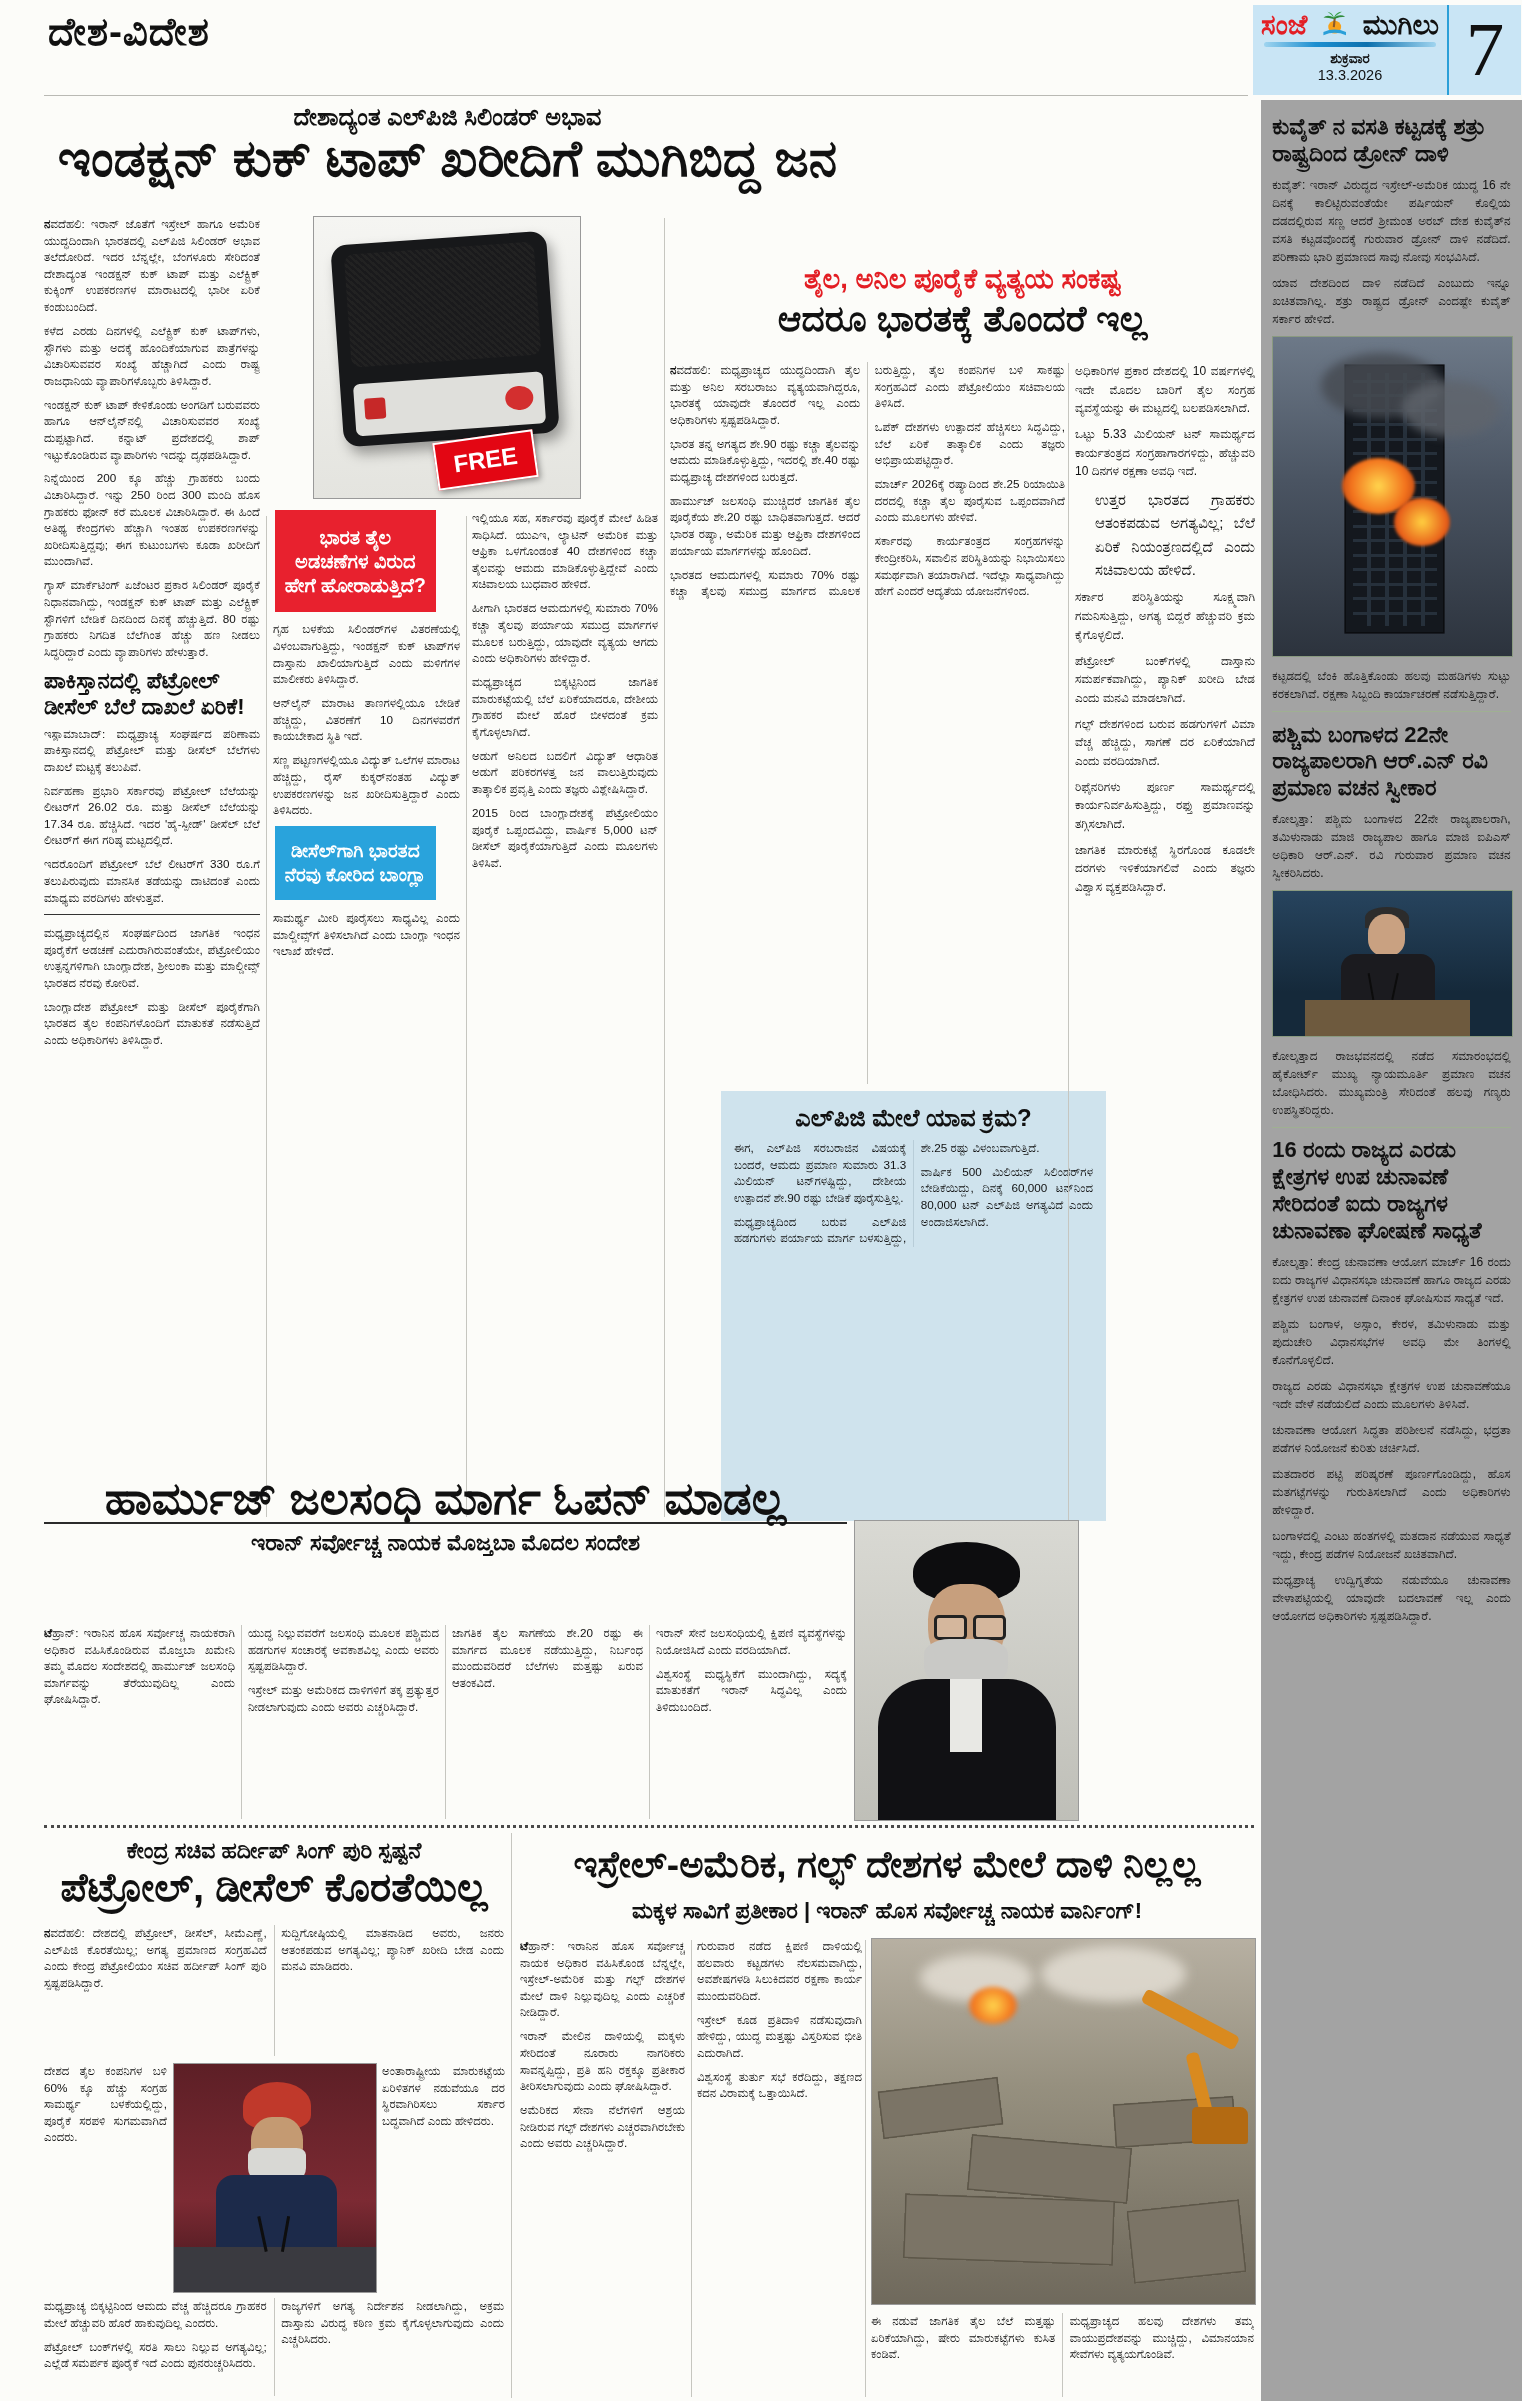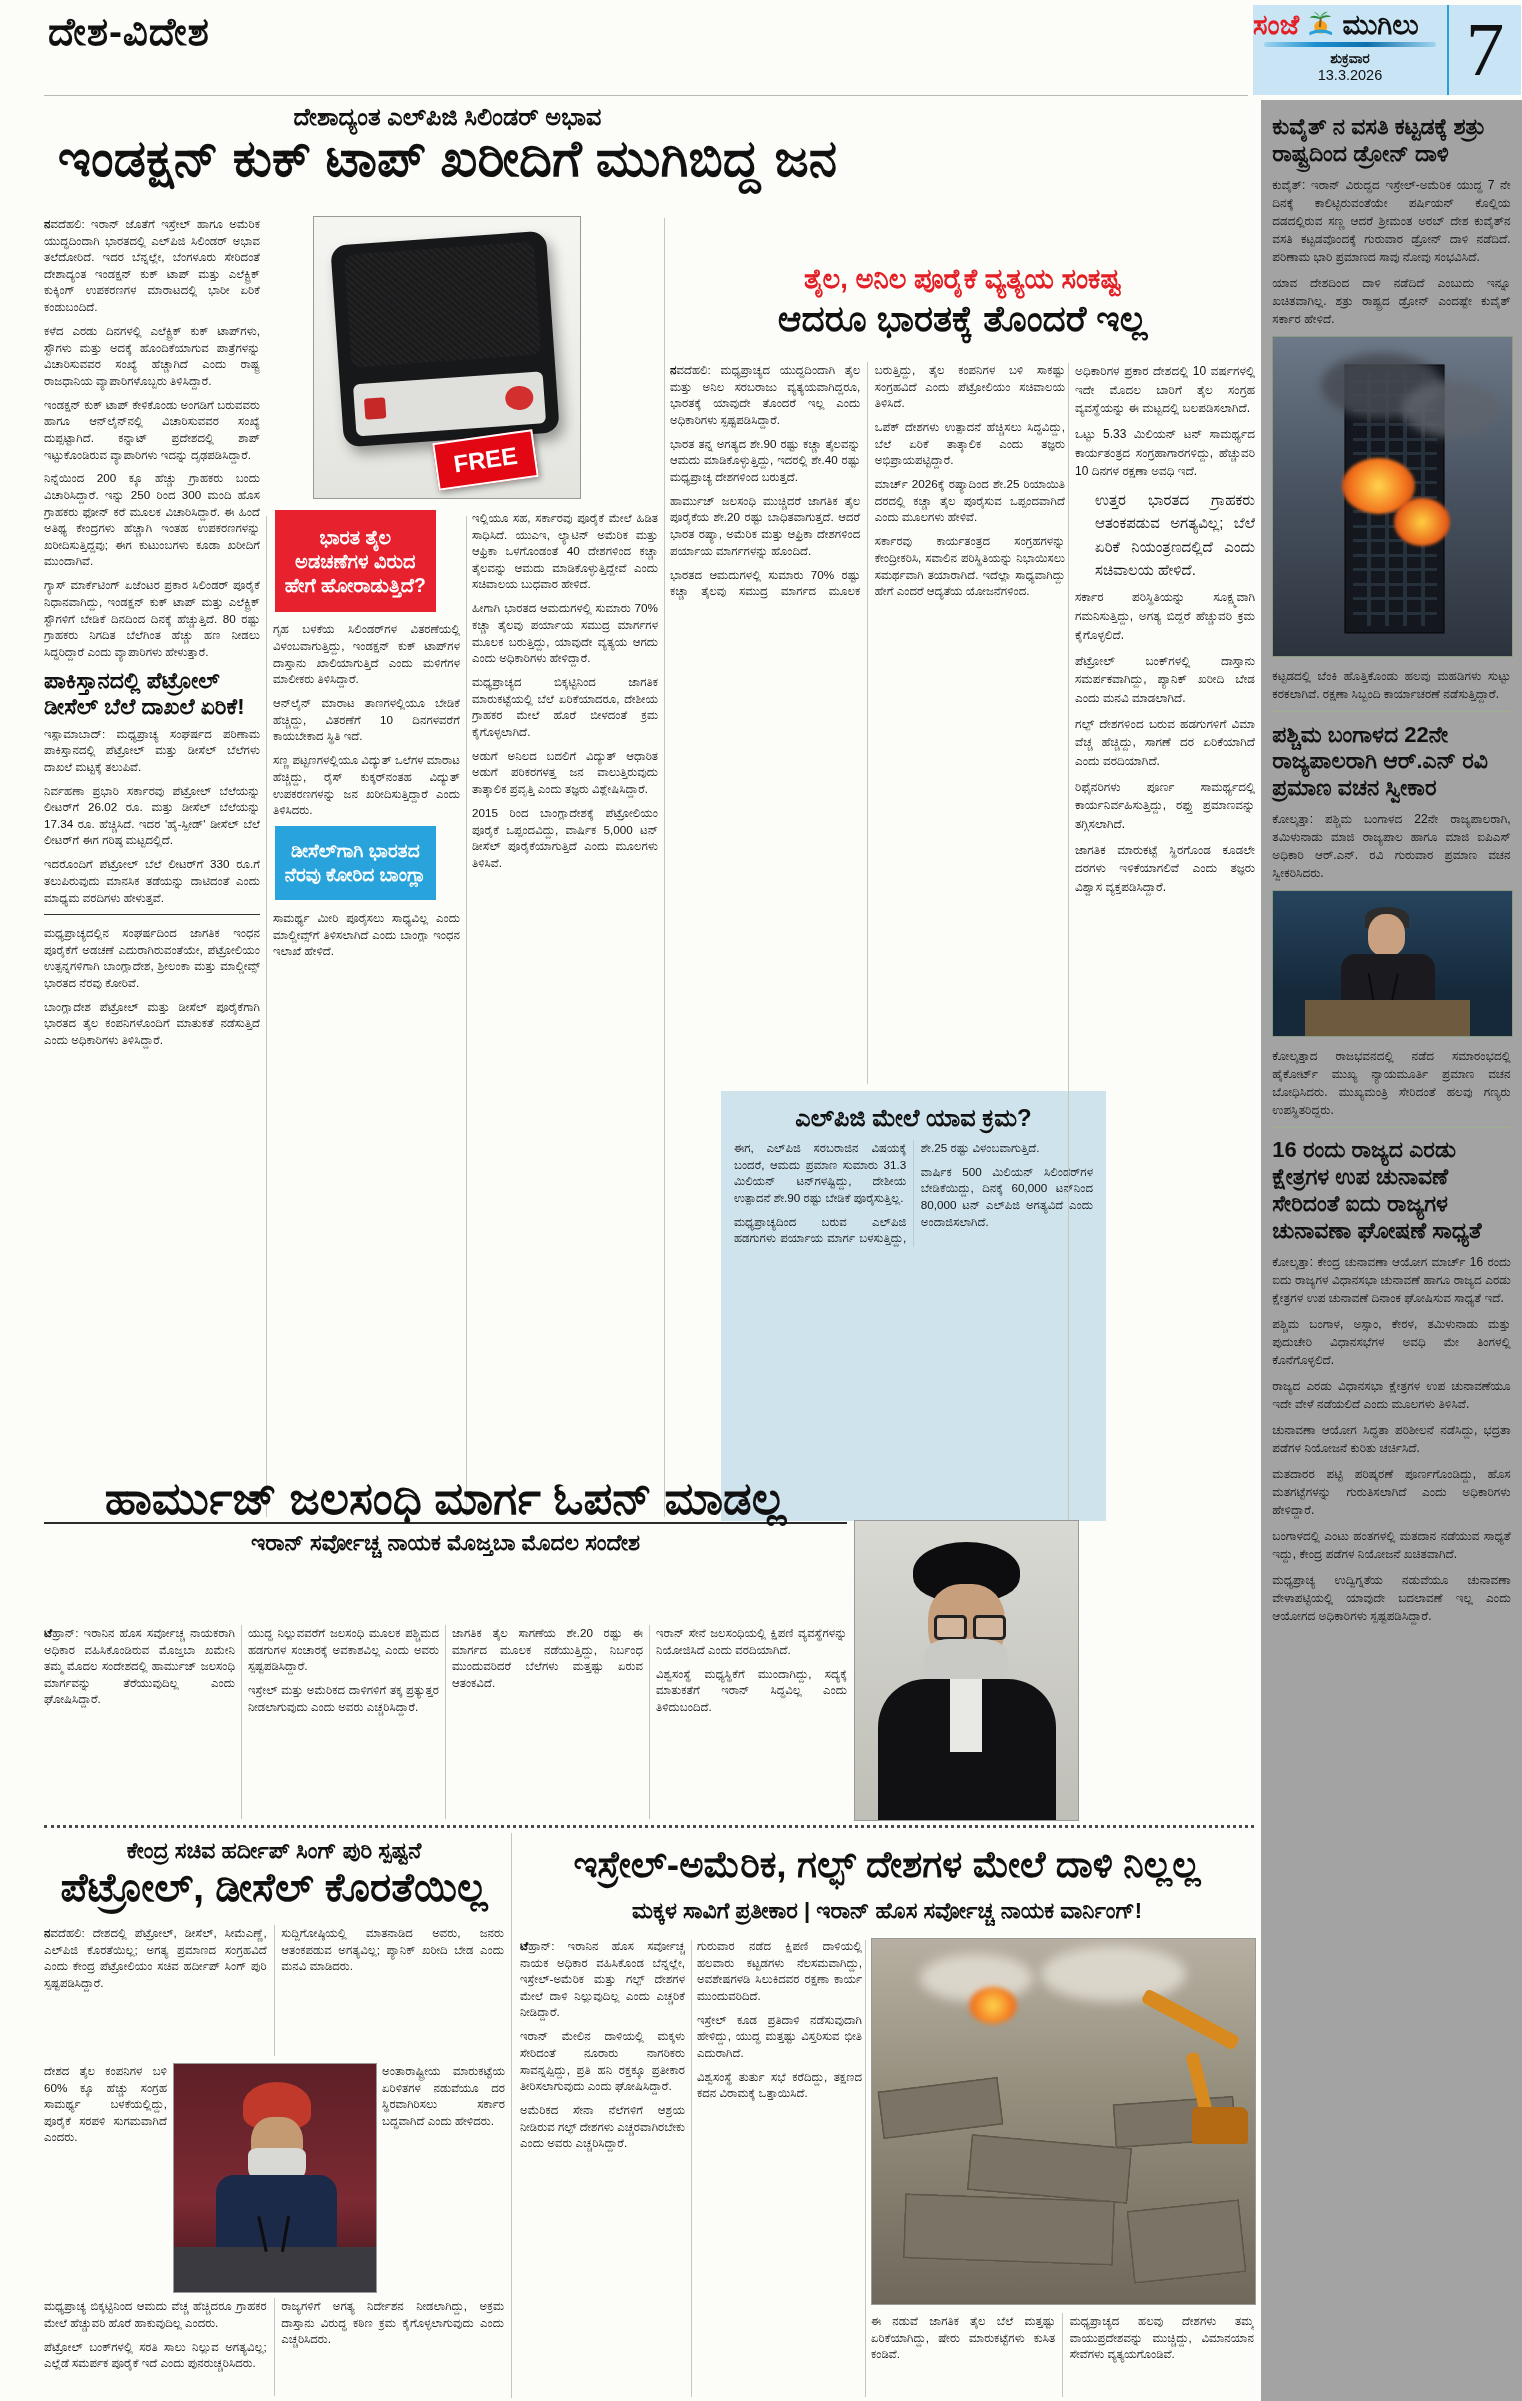--- a/index.html
+++ b/index.html
@@ -3,21 +3,21 @@
 <meta charset="utf-8">
 <style>
   html,body{margin:0;padding:0;background:#e8e8e4;}
   .page{position:relative;width:1523px;height:2401px;background:#fcfcf9;overflow:hidden;
         font-family:"Liberation Sans","DejaVu Sans",sans-serif;color:#111;}
   
   .section-title{position:absolute;left:48px;top:9.7px;font-size:39px;font-weight:800;letter-spacing:0.8px;}
   .header-rule{position:absolute;left:44px;top:95px;width:1204px;height:0.8px;background:#b9b9b4;}
   .masthead{position:absolute;left:1253px;top:4.8px;width:268px;height:90px;background:#c9e5f5;display:flex;}
   .mast-left{width:194px;padding-top:6.5px;text-align:center;}
-  .mast-name{font-size:27.4px;font-weight:800;line-height:1;display:flex;align-items:center;gap:8px;}
+  .mast-name{font-size:27.4px;font-weight:800;line-height:1;display:flex;align-items:center;justify-content:center;gap:14px;}
   .mast-name .red{color:#e31e24;}
   .mast-swoosh{height:5.6px;margin:3.2px 11.3px 3.2px 11.3px;border-radius:3.2px;
                background:linear-gradient(90deg,#9fd4ef, #1d8fd0 30%,#0d70ad 60%,#9fd4ef);}
   .mast-day{font-size:13.7px;font-weight:700;margin-top:1.6px;}
   .mast-date{font-size:14.5px;margin-top:0.8px;}
   .mast-num{flex:1;border-left:2.4px solid #2a9fd8;display:flex;align-items:center;justify-content:center;
             font-family:"Liberation Serif","DejaVu Serif",serif;font-size:77px;line-height:1;font-weight:400;}
   .logo{width:27.4px;height:27.4px;display:inline-block;}
   
   .kicker{position:absolute;text-align:center;font-weight:800;}
@@ -296,21 +296,21 @@
     <div class="rb-exc-cab" style="left:320px;top:168px;width:56px;height:37px;"></div>
   </div>
   <div class="col two-col" style="left:871px;top:2313px;width:383px;height:84px;column-rule:0.8px solid #c6c6c0;">
     <p class="para">ಈ ನಡುವೆ ಜಾಗತಿಕ ತೈಲ ಬೆಲೆ ಮತ್ತಷ್ಟು ಏರಿಕೆಯಾಗಿದ್ದು, ಷೇರು ಮಾರುಕಟ್ಟೆಗಳು ಕುಸಿತ ಕಂಡಿವೆ.</p>
     <p class="para">ಮಧ್ಯಪ್ರಾಚ್ಯದ ಹಲವು ದೇಶಗಳು ತಮ್ಮ ವಾಯುಪ್ರದೇಶವನ್ನು ಮುಚ್ಚಿದ್ದು, ವಿಮಾನಯಾನ ಸೇವೆಗಳು ವ್ಯತ್ಯಯಗೊಂಡಿವೆ.</p>
   </div>
 
   <div class="sidebar">
 
     <div class="sb-head">ಕುವೈತ್ ನ ವಸತಿ ಕಟ್ಟಡಕ್ಕೆ ಶತ್ರು ರಾಷ್ಟ್ರದಿಂದ ಡ್ರೋನ್ ದಾಳಿ</div>
-    <p class="sb-para">ಕುವೈತ್: ಇರಾನ್ ವಿರುದ್ಧದ ಇಸ್ರೇಲ್-ಅಮೆರಿಕ ಯುದ್ಧ 7 ನೇ ದಿನಕ್ಕೆ ಕಾಲಿಟ್ಟಿರುವಂತೆಯೇ ಪರ್ಷಿಯನ್ ಕೊಲ್ಲಿಯ ದಡದಲ್ಲಿರುವ ಸಣ್ಣ ಆದರೆ ಶ್ರೀಮಂತ ಅರಬ್ ದೇಶ ಕುವೈತ್‌ನ ವಸತಿ ಕಟ್ಟಡವೊಂದಕ್ಕೆ ಗುರುವಾರ ಡ್ರೋನ್ ದಾಳಿ ನಡೆದಿದೆ. ಪರಿಣಾಮ ಭಾರಿ ಪ್ರಮಾಣದ ಸಾವು ನೋವು ಸಂಭವಿಸಿದೆ.</p>
+    <p class="sb-para">ಕುವೈತ್: ಇರಾನ್ ವಿರುದ್ಧದ ಇಸ್ರೇಲ್-ಅಮೆರಿಕ ಯುದ್ಧ 16 ನೇ ದಿನಕ್ಕೆ ಕಾಲಿಟ್ಟಿರುವಂತೆಯೇ ಪರ್ಷಿಯನ್ ಕೊಲ್ಲಿಯ ದಡದಲ್ಲಿರುವ ಸಣ್ಣ ಆದರೆ ಶ್ರೀಮಂತ ಅರಬ್ ದೇಶ ಕುವೈತ್‌ನ ವಸತಿ ಕಟ್ಟಡವೊಂದಕ್ಕೆ ಗುರುವಾರ ಡ್ರೋನ್ ದಾಳಿ ನಡೆದಿದೆ. ಪರಿಣಾಮ ಭಾರಿ ಪ್ರಮಾಣದ ಸಾವು ನೋವು ಸಂಭವಿಸಿದೆ.</p>
     <p class="sb-para">ಯಾವ ದೇಶದಿಂದ ದಾಳಿ ನಡೆದಿದೆ ಎಂಬುದು ಇನ್ನೂ ಖಚಿತವಾಗಿಲ್ಲ. ಶತ್ರು ರಾಷ್ಟ್ರದ ಡ್ರೋನ್ ಎಂದಷ್ಟೇ ಕುವೈತ್ ಸರ್ಕಾರ ಹೇಳಿದೆ.</p>
 
     <div class="sb-photo fire-building" style="height:319px;">
       <div class="fb-tower">
         <div class="fb-windows"></div>
       </div>
       <div class="fb-flame" style="left:69px;top:121px;width:73px;height:56px;background:radial-gradient(circle,#ffd54d,#f2711c 60%,#a8330f);"></div>
       <div class="fb-flame" style="left:121px;top:161px;width:56px;height:48px;background:radial-gradient(circle,#ffcf40,#e8601a 65%,#8c2a0c);"></div>
       <div class="fb-smoke" style="left:48px;top:16px;width:121px;height:65px;background:rgba(70,75,82,.85);"></div>
       <div class="fb-smoke" style="left:129px;top:44px;width:97px;height:56px;background:rgba(95,100,108,.8);"></div>

